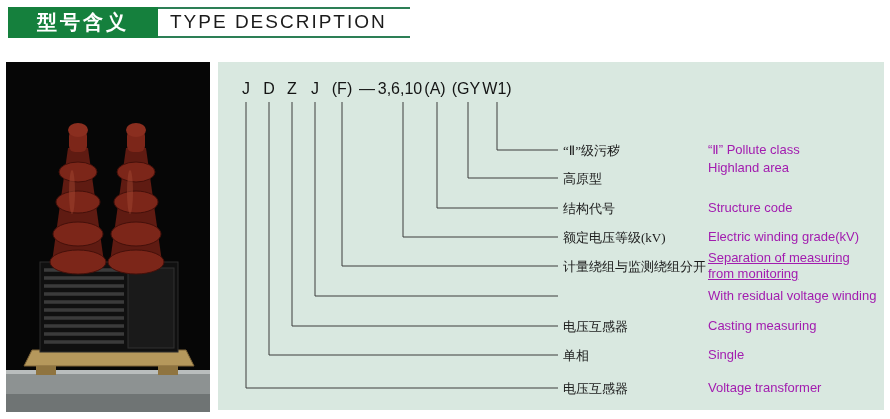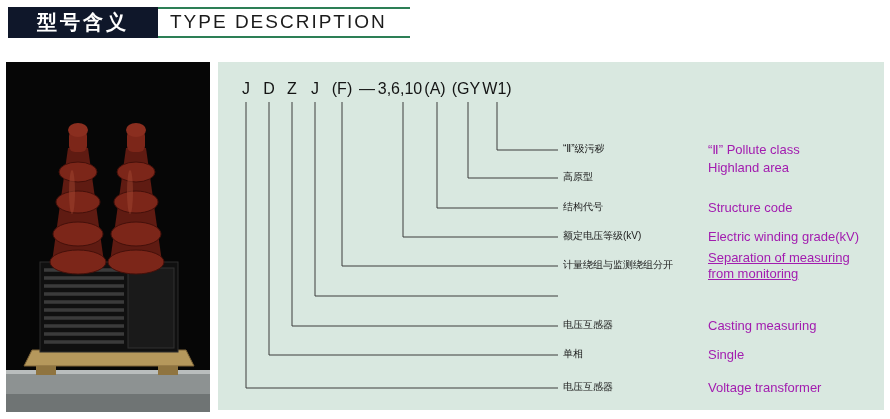--- a/index.html
+++ b/index.html
@@ -2,40 +2,40 @@
 <html><head>
 <meta charset="utf-8">
 <style>
   * { margin:0; padding:0; box-sizing:border-box; }
   html,body { width:890px; height:419px; }
   body { font-family:"Liberation Sans","DejaVu Sans",sans-serif; background:#ffffff; }
   .page { position:relative; width:890px; height:419px; background:#ffffff; overflow:hidden; }
 
   
   .header-badge { position:absolute; left:8px; top:7px; width:150px; height:31px;
-    background:#0f172a; color:#ffffff; font-size:20px; font-weight:bold;
+    background:#15803d; color:#ffffff; font-size:20px; font-weight:bold;
     display:flex; align-items:center; justify-content:center; letter-spacing:3px; }
   .rule { position:absolute; height:2px; background:#2d7f56; }
   .rule-top { left:158px; top:7px; width:252px; }
   .rule-bottom { left:158px; top:36px; width:252px; }
   .header-en { position:absolute; left:170px; top:11px; font-size:19px; color:#1b1b1b;
     letter-spacing:2px; font-weight:500; white-space:nowrap; }
 
   
   .photo { position:absolute; left:6px; top:62px; width:204px; height:350px; background:#000; }
 
   
   .panel { position:absolute; left:218px; top:62px; width:666px; height:348px; background:#d9e8e0; }
 
   
   .code-part { position:absolute; top:80px; transform:translateX(-50%); font-size:16px;
     color:#141414; font-weight:500; white-space:nowrap; }
 
   
-  .label-cn { position:absolute; left:563px; font-size:10px; color:#1a1a1a; white-space:nowrap; }
+  .label-cn { position:absolute; left:563px; font-size:13px; color:#1a1a1a; white-space:nowrap;font-family:Liberation Serif, serif; }
   .label-en { position:absolute; left:708px; font-size:13px; color:#a21caf; white-space:nowrap; line-height:16px; }
   .label-en.wrap { white-space:normal; width:160px;text-decoration:underline; }
 
   #connector-lines { position:absolute; left:0; top:0; pointer-events:none; }
 </style>
 </head>
 <body>
 
 <div class="page">
 
@@ -133,17 +133,18 @@
   <div class="label-cn" style="top:258px">计量绕组与监测绕组分开</div>
   <div class="label-cn" style="top:318px">电压互感器</div>
   <div class="label-cn" style="top:347px">单相</div>
   <div class="label-cn" style="top:380px">电压互感器</div>
 
   <div class="label-en" style="top:142px">“Ⅱ” Pollute class</div>
   <div class="label-en" style="top:160px">Highland area</div>
   <div class="label-en" style="top:200px">Structure code</div>
   <div class="label-en" style="top:229px">Electric winding grade(kV)</div>
   <div class="label-en wrap" style="top:250px">Separation of measuring from monitoring</div>
+  <div class="label-en" style="top:288px">With residual voltage winding</div>
   <div class="label-en" style="top:318px">Casting measuring</div>
   <div class="label-en" style="top:347px">Single</div>
   <div class="label-en" style="top:380px">Voltage transformer</div>
 
 </div>
 
 </body></html>

